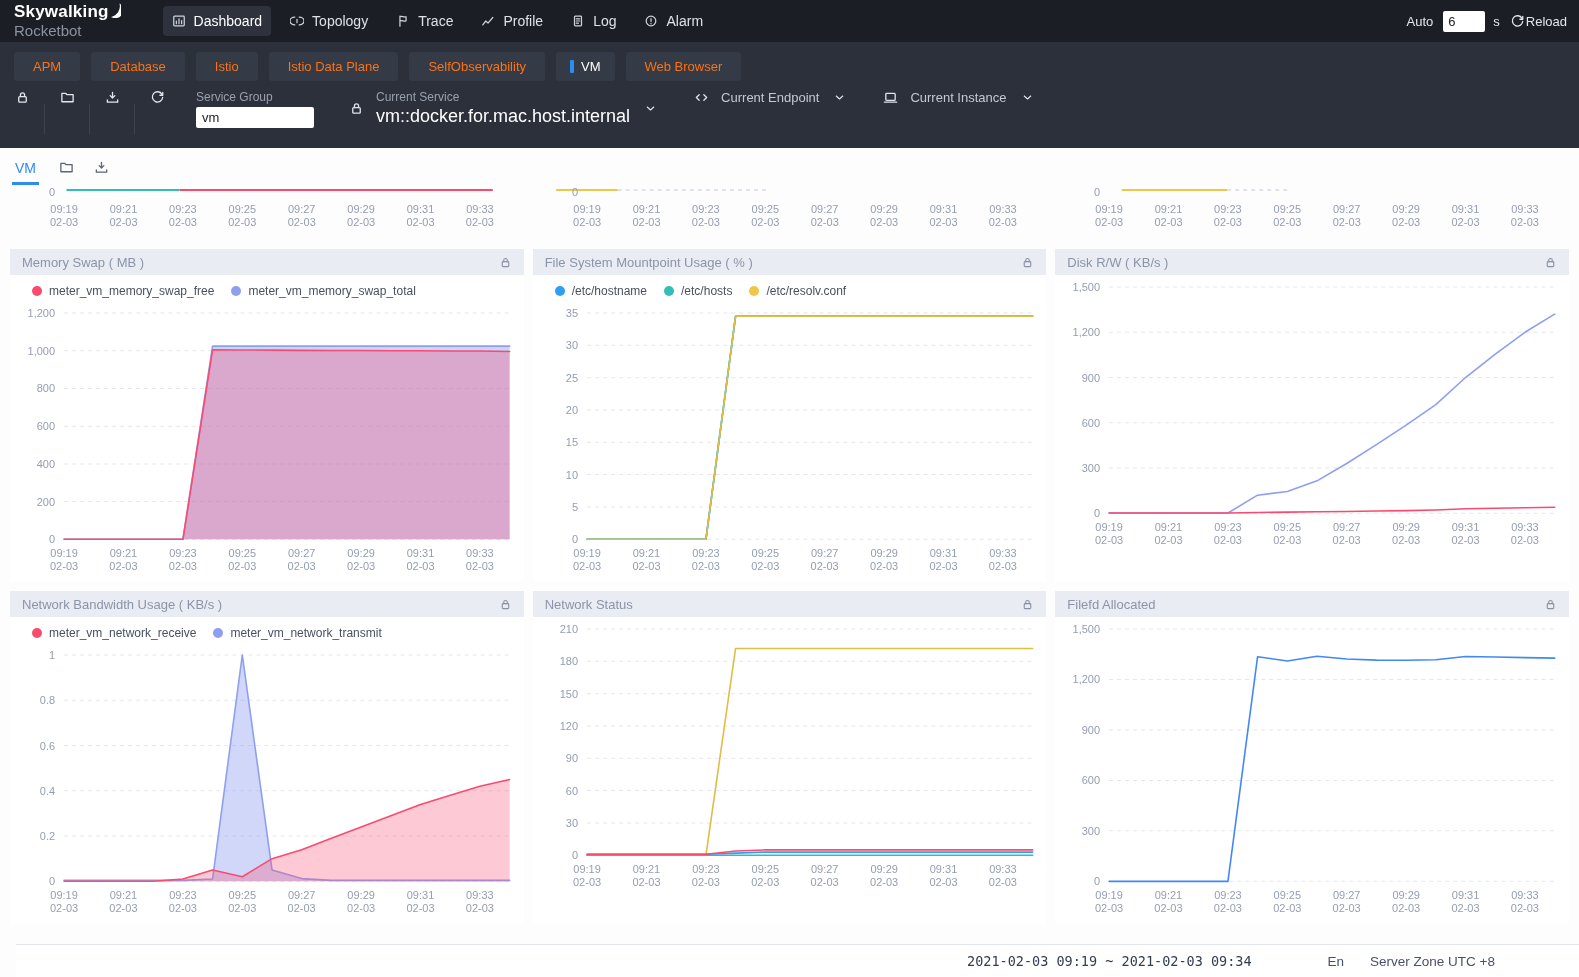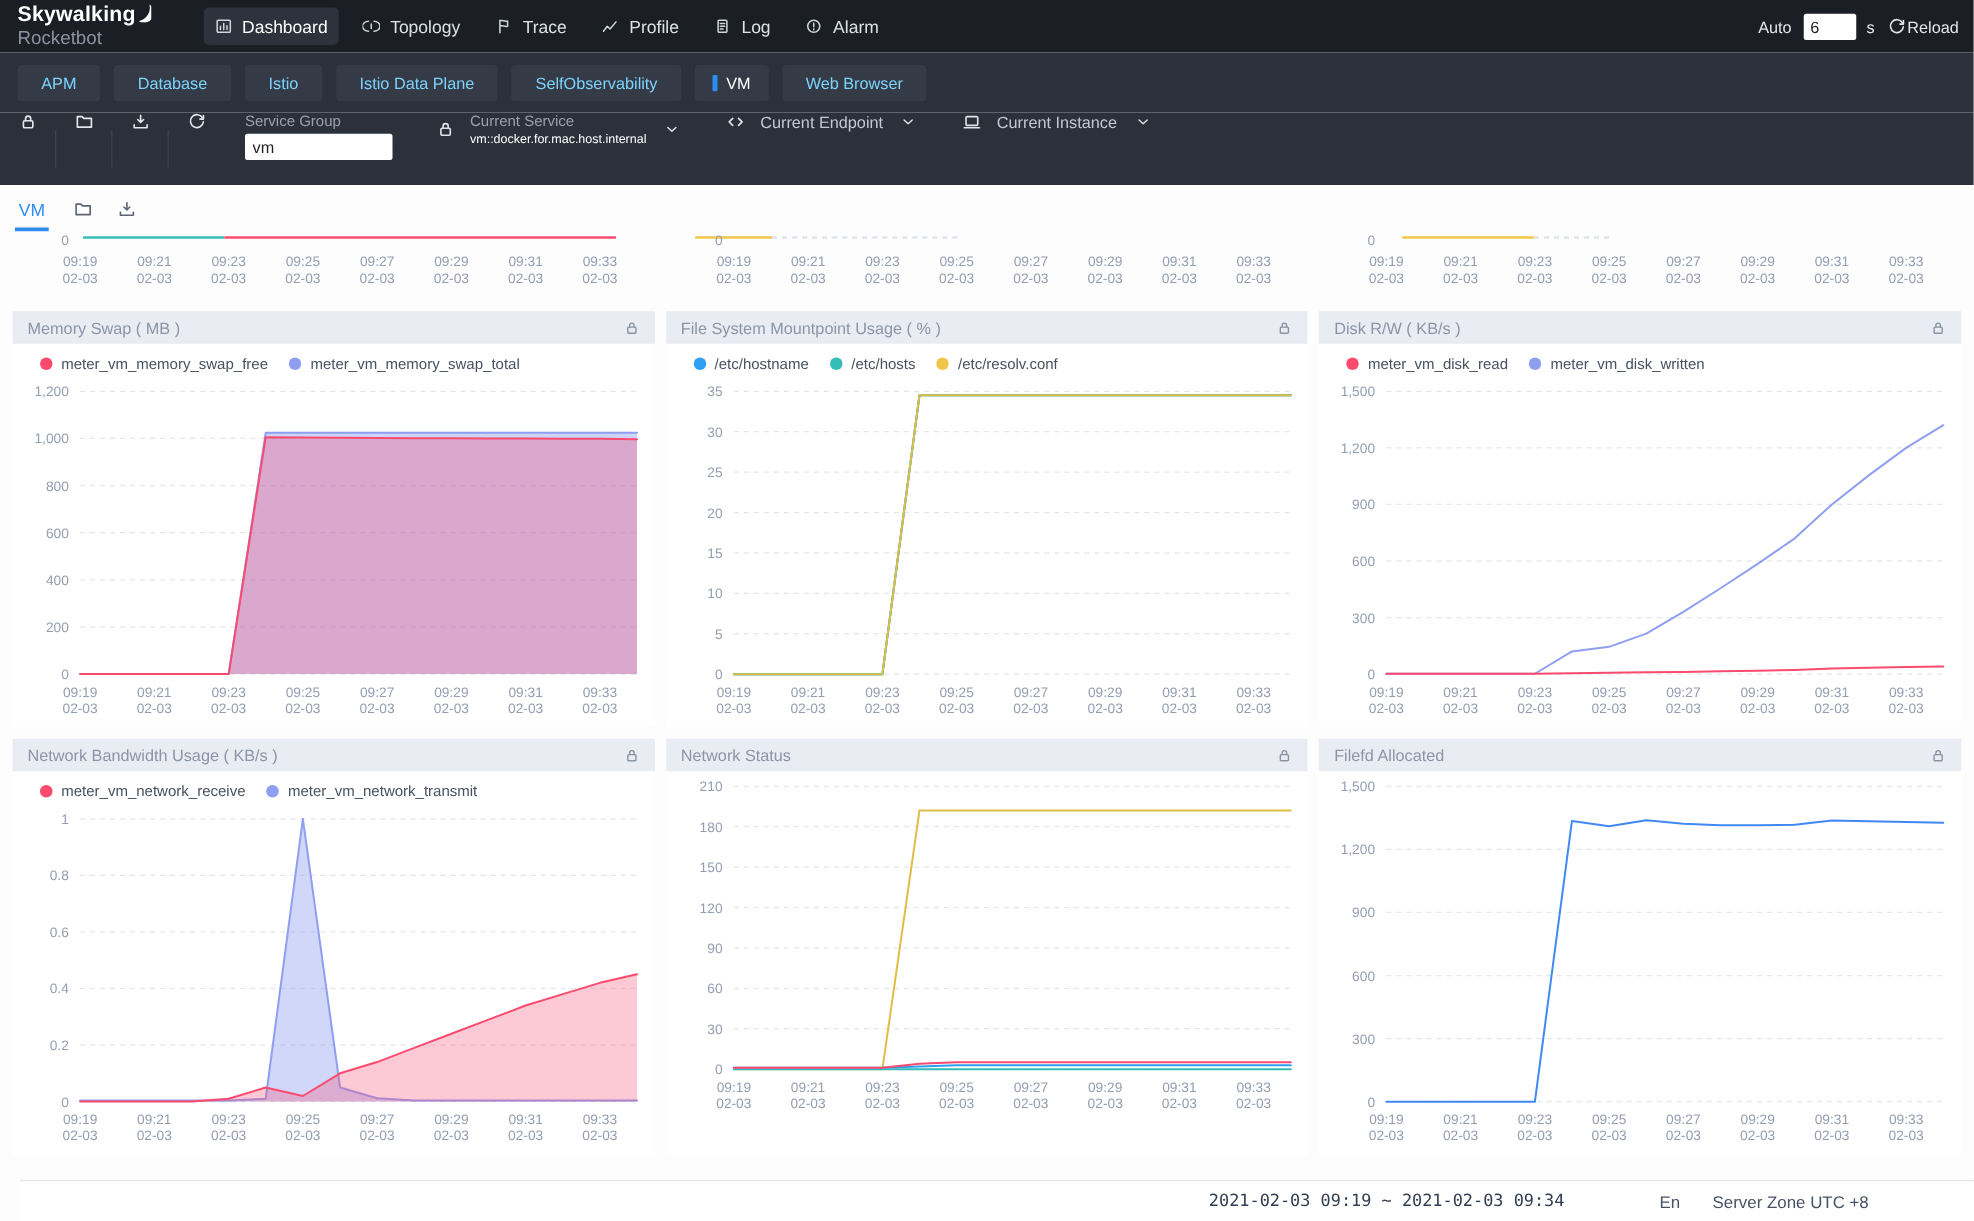--- a/index.html
+++ b/index.html
@@ -17,34 +17,34 @@
   .logo-sub { font-size:15px; color:#8b93a1; }
   .nav-menu { display:flex; margin-left:42px; gap:10px; }
   .nav-item { display:flex; align-items:center; gap:8px; padding:7px 9px; border-radius:4px; font-size:14px; color:#dde1e8; cursor:pointer; }
   .nav-item.active { background:#2d323c; color:#fff; }
   .nav-item .icn { display:flex; color:#cfd4dc; }
   .nav-right { margin-left:auto; display:flex; align-items:center; font-size:13px; color:#e3e6ec; }
   .auto-input { width:42px; height:21px; border:none; border-radius:2px; font-size:13px; padding:0 5px; color:#222; margin:0 8px 0 10px; font-family:"Liberation Sans",sans-serif; }
   .nav-right .icn { display:flex; margin-left:10px; margin-right:1px; }
   
   .tab-row { height:48px; background:#2b303a; display:flex; align-items:center; gap:11px; padding:0 14px; }
-  .dash-tab { background:#343a46; color:#7dd3fc; font-size:13px; padding:7px 19px; border-radius:3px; display:flex; align-items:center; gap:7px; cursor:pointer; }
+  .dash-tab { background:#343a46; color:#f97316; font-size:13px; padding:7px 19px; border-radius:3px; display:flex; align-items:center; gap:7px; cursor:pointer; }
   .dash-tab.active { color:#fff; padding:7px 14px; }
   .tab-bar { width:4px; height:13px; background:#2d8cf0; border-radius:1px; display:inline-block; }
   
   .toolbar { height:58px; background:#2b303a; display:flex; align-items:flex-start; color:#cfd4dc; }
   .tb-icon-btn { width:44px; display:flex; align-items:center; justify-content:center; color:#e3e6ec; cursor:pointer; }
   .tb-sep { width:1px; background:#3c434f; height:30px; align-self:center; }
   .tb-sep-tall { width:1px; background:#3c434f; }
   .tb-field { display:flex; flex-direction:column; justify-content:center; padding:0 16px; gap:3px; }
   .tb-label { font-size:12px; color:#98a0ad; }
   .tb-input { width:118px; height:21px; border:none; border-radius:2px; font-size:13px; padding:0 6px; color:#222; font-family:"Liberation Sans",sans-serif; }
   .tb-group { display:flex; align-items:center; gap:12px; padding:0 18px; cursor:pointer; }
   .tb-2line { display:flex; flex-direction:column; gap:2px; }
-  .tb-value { font-size:10px; color:#fff; }
+  .tb-value { font-size:18px; color:#fff; }
   .tb-single { font-size:13px; color:#c3c9d3; }
   .tb-group .icn { display:flex; color:#dfe3ea; }
   .chev { display:flex; color:#e3e6ec; margin-left:2px; }
   
   .page-strip { height:37px; background:#fdfdfe; display:flex; align-items:flex-end; padding:0 12px; gap:20px; }
   .page-tab { color:#2d8cf0; font-size:14px; padding:6px 3px; border-bottom:3px solid #2d8cf0; cursor:pointer; }
   .strip-icn { display:flex; color:#5d6574; padding-bottom:10px; cursor:pointer; }
   
   .charts { padding:2px 10px 0; display:grid; grid-template-columns:repeat(3,1fr); column-gap:9px; row-gap:10px; }
   .cutoff-cell { height:52px; overflow:hidden; }
@@ -459,30 +459,20 @@
     <div class="panel">
       <div class="panel-header">
         <span>Disk R/W ( KB/s )</span>
         <span class="p-lock">
           <svg viewBox="0 0 16 16" width="13" height="13" fill="none" stroke="currentColor" stroke-width="1.4" stroke-linecap="round" stroke-linejoin="round">
             <rect x="4" y="7" width="8" height="6" rx="1"></rect>
             <path d="M5.8 7V5.3a2.2 2.2 0 0 1 4.4 0V7"></path>
           </svg>
         </span>
       </div>
-      <div class="legend">
-        <span class="l-item">
-          <span class="dot" style="background:#fa4b6f"></span>
-          <span>meter_vm_disk_read</span>
-        </span>
-        <span class="l-item">
-          <span class="dot" style="background:#8f9ff0"></span>
-          <span>meter_vm_disk_written</span>
-        </span>
-      </div>
       <svg class="plot" viewBox="0 0 513 280" width="100%">
         <line x1="54" y1="238.0" x2="499" y2="238.0" stroke="#e3e6ed" stroke-dasharray="4 4"></line>
         <text x="45" y="242" text-anchor="end" class="tick">0</text>
         <line x1="54" y1="192.8" x2="499" y2="192.8" stroke="#e3e6ed" stroke-dasharray="4 4"></line>
         <text x="45" y="196.8" text-anchor="end" class="tick">300</text>
         <line x1="54" y1="147.6" x2="499" y2="147.6" stroke="#e3e6ed" stroke-dasharray="4 4"></line>
         <text x="45" y="151.6" text-anchor="end" class="tick">600</text>
         <line x1="54" y1="102.4" x2="499" y2="102.4" stroke="#e3e6ed" stroke-dasharray="4 4"></line>
         <text x="45" y="106.4" text-anchor="end" class="tick">900</text>
         <line x1="54" y1="57.2" x2="499" y2="57.2" stroke="#e3e6ed" stroke-dasharray="4 4"></line>

